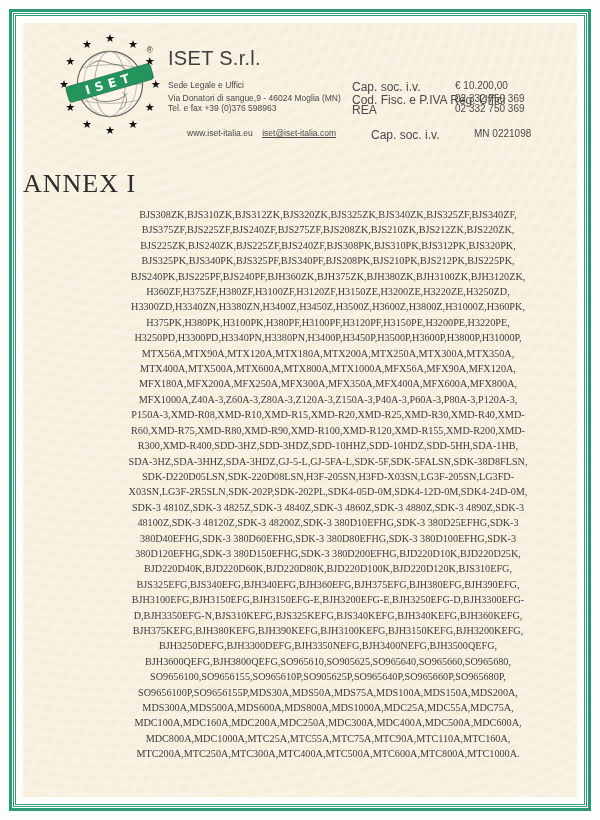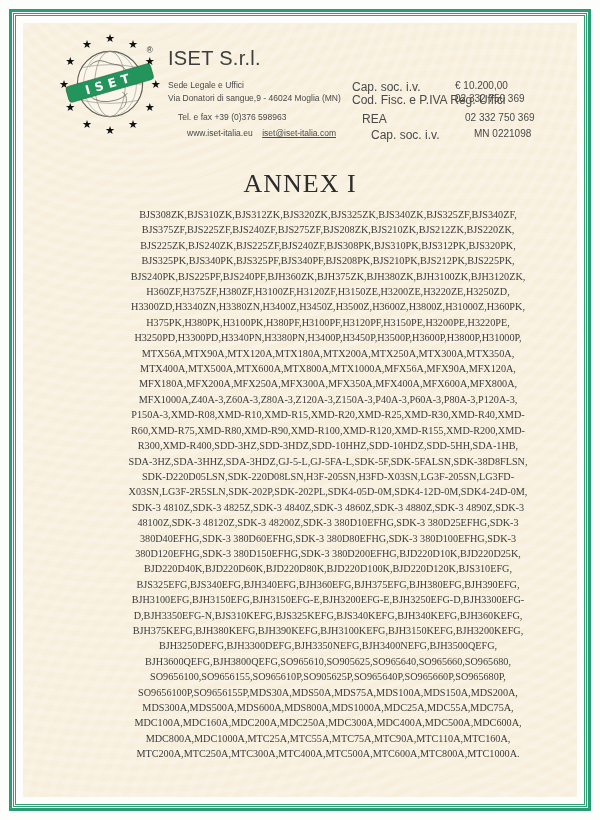--- a/index.html
+++ b/index.html
@@ -24,25 +24,25 @@
   .logo-svg{display:block;margin:0 auto;}
   .institute{
     margin-top:2px;text-align:center;font-size:8.5px;font-weight:bold;
     color:#1e4234;line-height:10.5px;letter-spacing:.2px;
   }
   
   .company{position:absolute;left:145px;top:24px;font-size:20px;color:#3d3d3d;letter-spacing:.3px;}
   .hline{position:absolute;left:145px;font-size:8.5px;color:#494949;white-space:nowrap;}
   .reg-label{position:absolute;left:329px;font-size:12px;color:#494949;white-space:nowrap;}
   .reg-value{position:absolute;left:432px;font-size:10px;color:#494949;white-space:nowrap;}
-  .r1{top:57px;} .r2{top:70px;} .r3{top:89px;margin-left:10px;} .r4{top:105px;margin-left:19px;}
+  .r1{top:57px;} .r2{top:70px;} .r3{top:80px;} .r4{top:105px;margin-left:19px;}
   .email{ text-decoration:underline; color:#494949; }
   
   .annex-title{
-    position:absolute;left:0;top:146px;width:100%;text-align:center;
+    position:absolute;left:0;top:146px;width:100%;text-align:left;
     font-family:"Liberation Serif",serif;font-size:26px;color:#2d2d2d;letter-spacing:1px;
   }
   .codes{
     position:absolute;left:104px;top:184px;width:402px;
     font-family:"Liberation Serif",serif;font-size:10.2px;line-height:15.4px;
     color:#3b3b3b;text-align:center;word-spacing:0;
   }
 </style>
 </head>
 <body>

